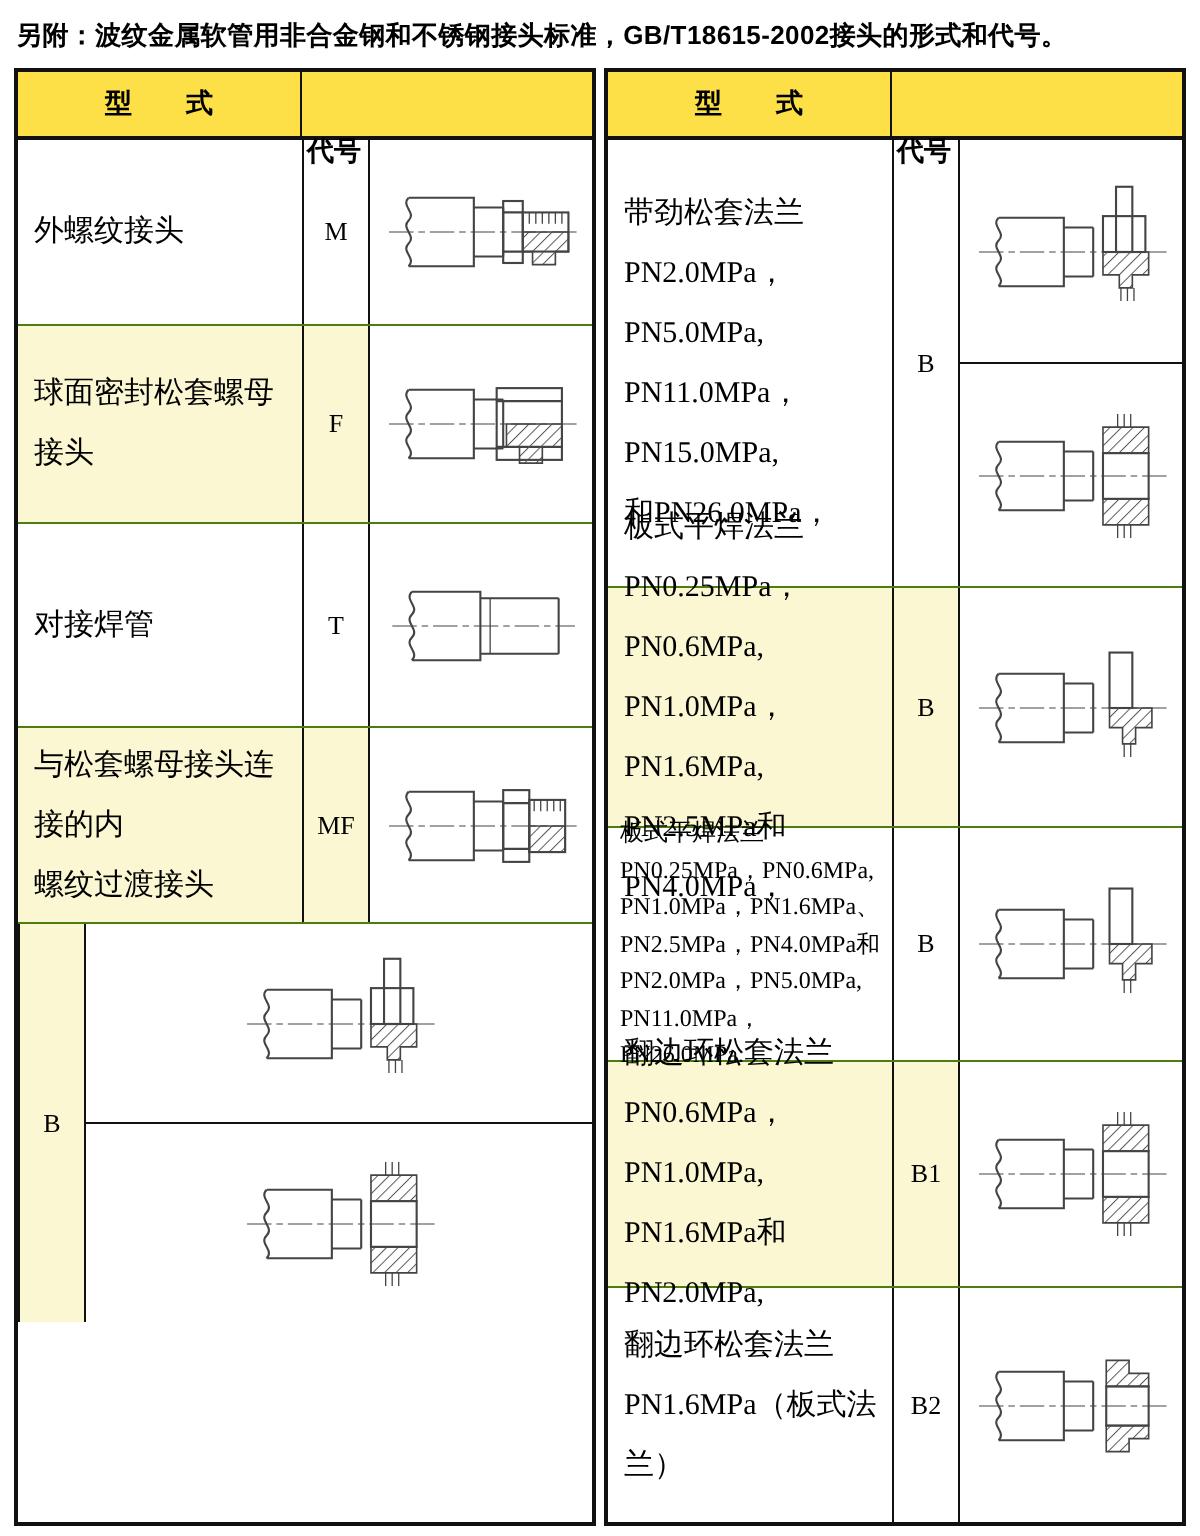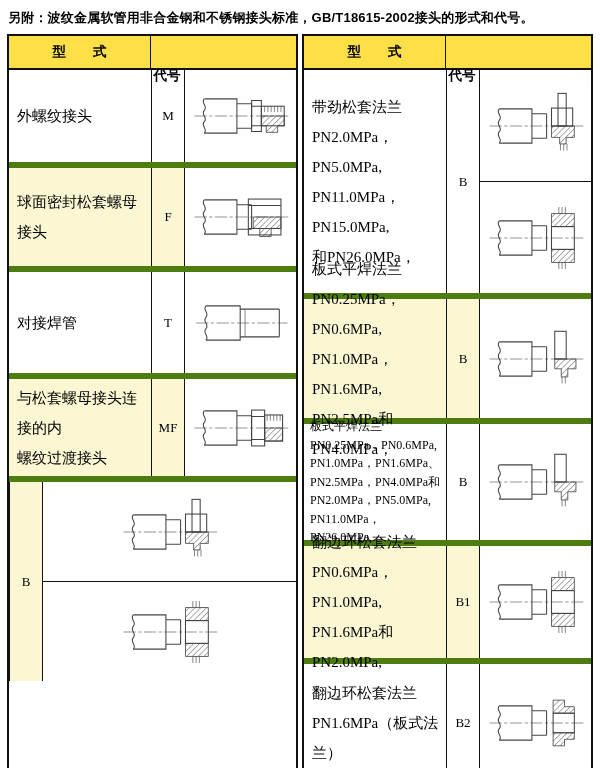--- a/index.html
+++ b/index.html
@@ -13,21 +13,21 @@
     padding:9px 6px 7px 8px;white-space:nowrap;
   }
   .tables{display:flex;gap:4px;padding:0 7px;}
   .tbl{flex:1;border:2px solid #111;background:#fff;}
   .hdr{display:flex;height:32px;border-bottom:2px solid #111;background:#fde047;}
   .hcell{
     display:flex;align-items:center;justify-content:center;
     font-weight:bold;font-size:13.5px;
   }
   .row{display:flex;}
-  .row + .row{border-top:6px solid #4d7c0f;}
+  .row + .row{border-top:1px solid #4d7c0f;}
   .c-type{
     width:142px;box-sizing:border-box;
     display:flex;align-items:center;
     padding:4px 4px 4px 8px;
     font-family:"Liberation Serif","DejaVu Serif",serif;
     font-size:15px;line-height:2.0;white-space:pre-line;
   }
   .c-type.tight{font-size:12px;line-height:1.55;padding-left:6px;}
   .c-code{
     width:33px;box-sizing:border-box;border-left:1px solid #111;

